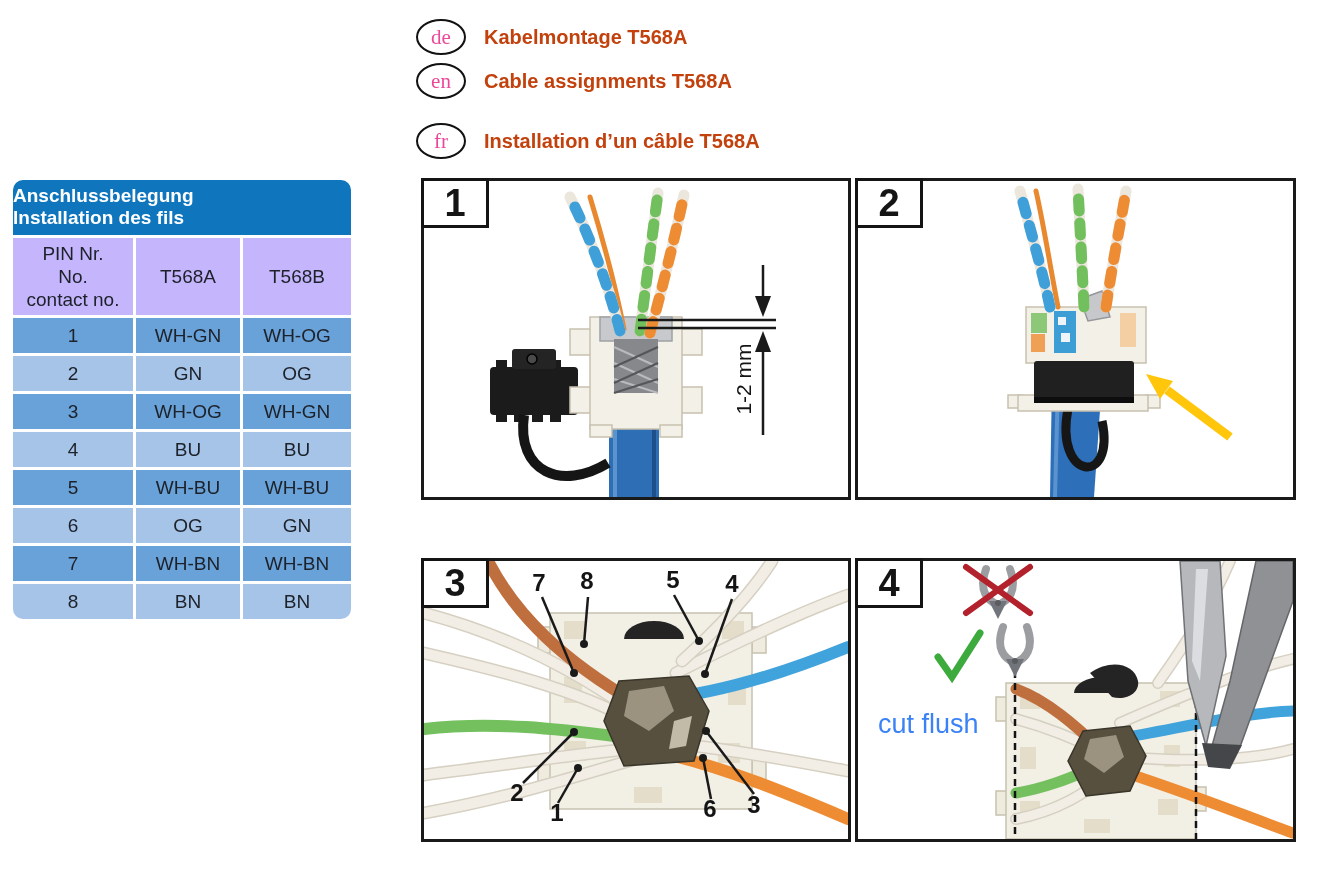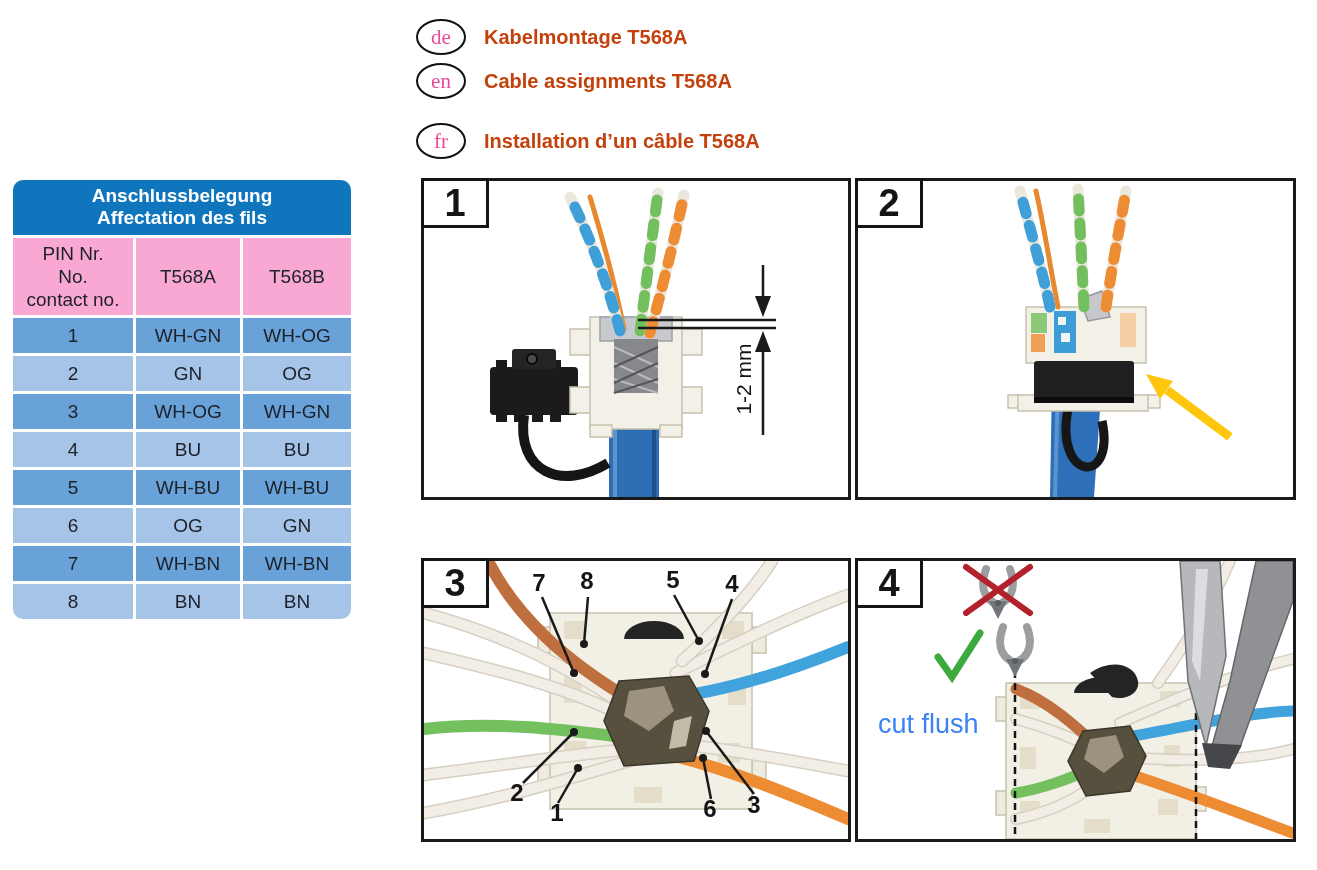--- a/index.html
+++ b/index.html
@@ -7,23 +7,23 @@
         font-family:"Liberation Sans",sans-serif;color:#1d2129;}
   
   .lang-row{position:absolute;left:416px;display:flex;align-items:center;height:34px;}
   .lang-bubble{width:46px;height:32px;border:2px solid #121212;border-radius:50%;
         display:flex;align-items:center;justify-content:center;
         font-family:"Liberation Serif",serif;font-size:21px;color:#ec4899;background:#fff;}
   .lang-label{margin-left:18px;font-size:20px;font-weight:bold;color:#c2410c;white-space:nowrap;}
   
   .pin-table{position:absolute;left:13px;top:180px;width:338px;border-radius:10px;overflow:hidden;
         display:grid;grid-template-columns:120px 104px 108px;gap:3px;background:#ffffff;}
-  .pt-head{grid-column:1 / span 3;background:#0f76be;color:#ffffff;text-align:center;
+  .pt-head{grid-column:1 / span 3;background:#0f76be;color:#ffffff;
         font-weight:bold;font-size:19px;line-height:22px;padding:5px 0 6px 0;}
-  .pt-colhead{background:#f9a8d4;display:flex;flex-direction:column;align-items:center;justify-content:center;
+  .pt-colhead{background:#c4b5fd;display:flex;flex-direction:column;align-items:center;justify-content:center;
         font-size:19px;line-height:23px;height:77px;color:#1d2129;}
   .pt-cell{height:35px;display:flex;align-items:center;justify-content:center;font-size:19px;color:#1d2129;}
   .row-dark{background:#68a2d8;}
   .row-light{background:#a6c4e8;}
   
   .panel{position:absolute;border:3px solid #1a1a1a;background:#ffffff;box-sizing:border-box;}
   .panel svg{position:absolute;left:0;top:0;width:100%;height:100%;display:block;}
   .step-num{position:absolute;left:-3px;top:-3px;width:62px;height:44px;border:3px solid #141414;
         background:#ffffff;display:flex;align-items:center;justify-content:center;
         font-size:38px;font-weight:bold;color:#151515;z-index:5;}
@@ -52,21 +52,21 @@
   <div class="lang-row" style="top:124px;">
     <span class="lang-bubble">
         <span>fr</span>
       </span>
     <span class="lang-label">Installation d’un câble T568A</span>
   </div>
 
   <div class="pin-table">
     <div class="pt-head">
       <div>Anschlussbelegung</div>
-      <div>Affectation des fils</div>
+      <div>Installation des fils</div>
     </div>
     <div class="pt-colhead">
       <div>PIN Nr.</div>
       <div>No.</div>
       <div>contact no.</div>
     </div>
     <div class="pt-colhead">T568A</div>
     <div class="pt-colhead">T568B</div>
 
     <div class="pt-cell row-dark">1</div>

